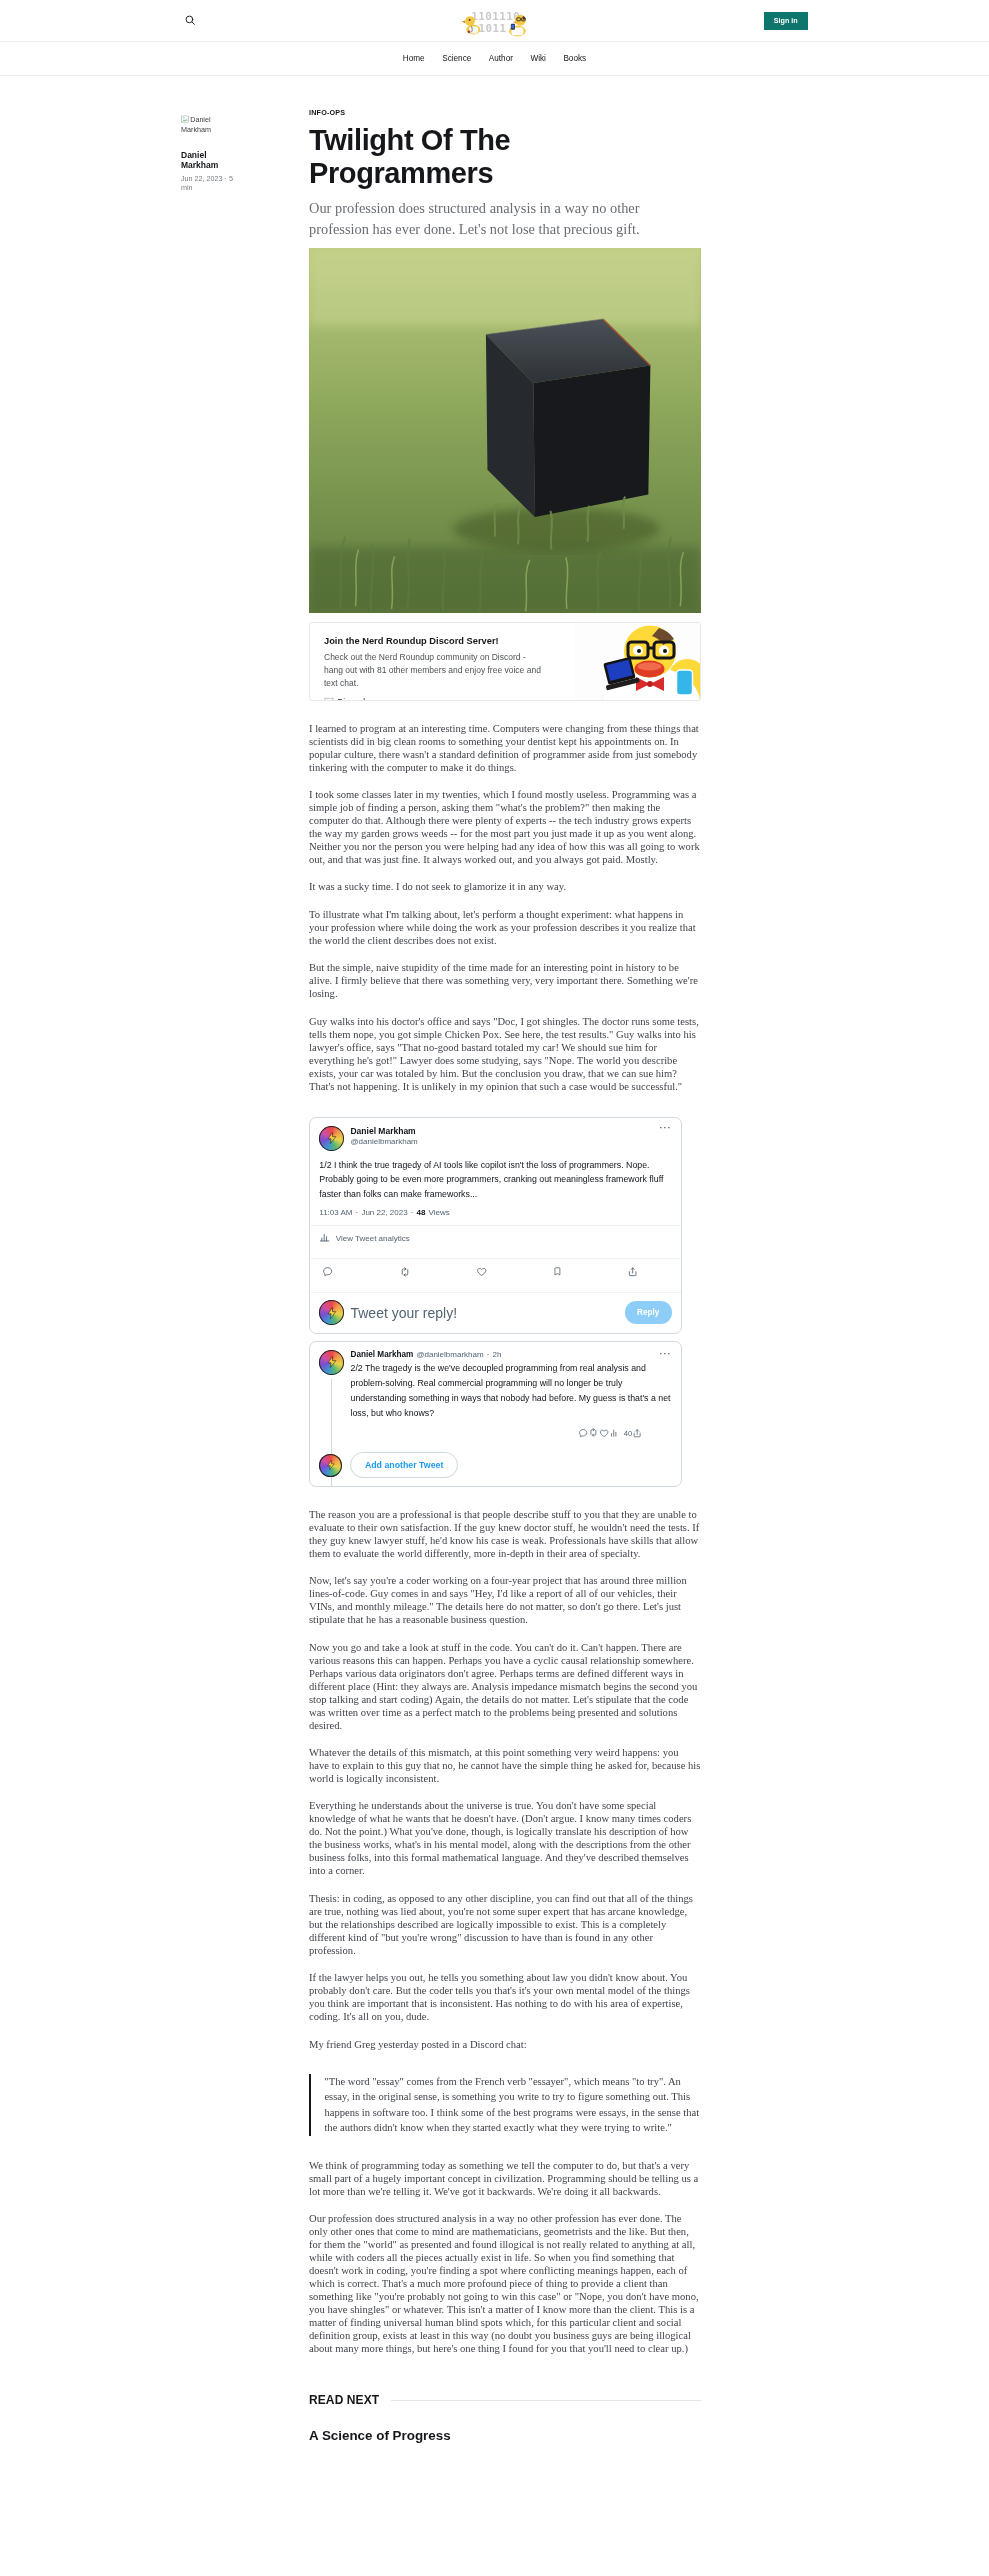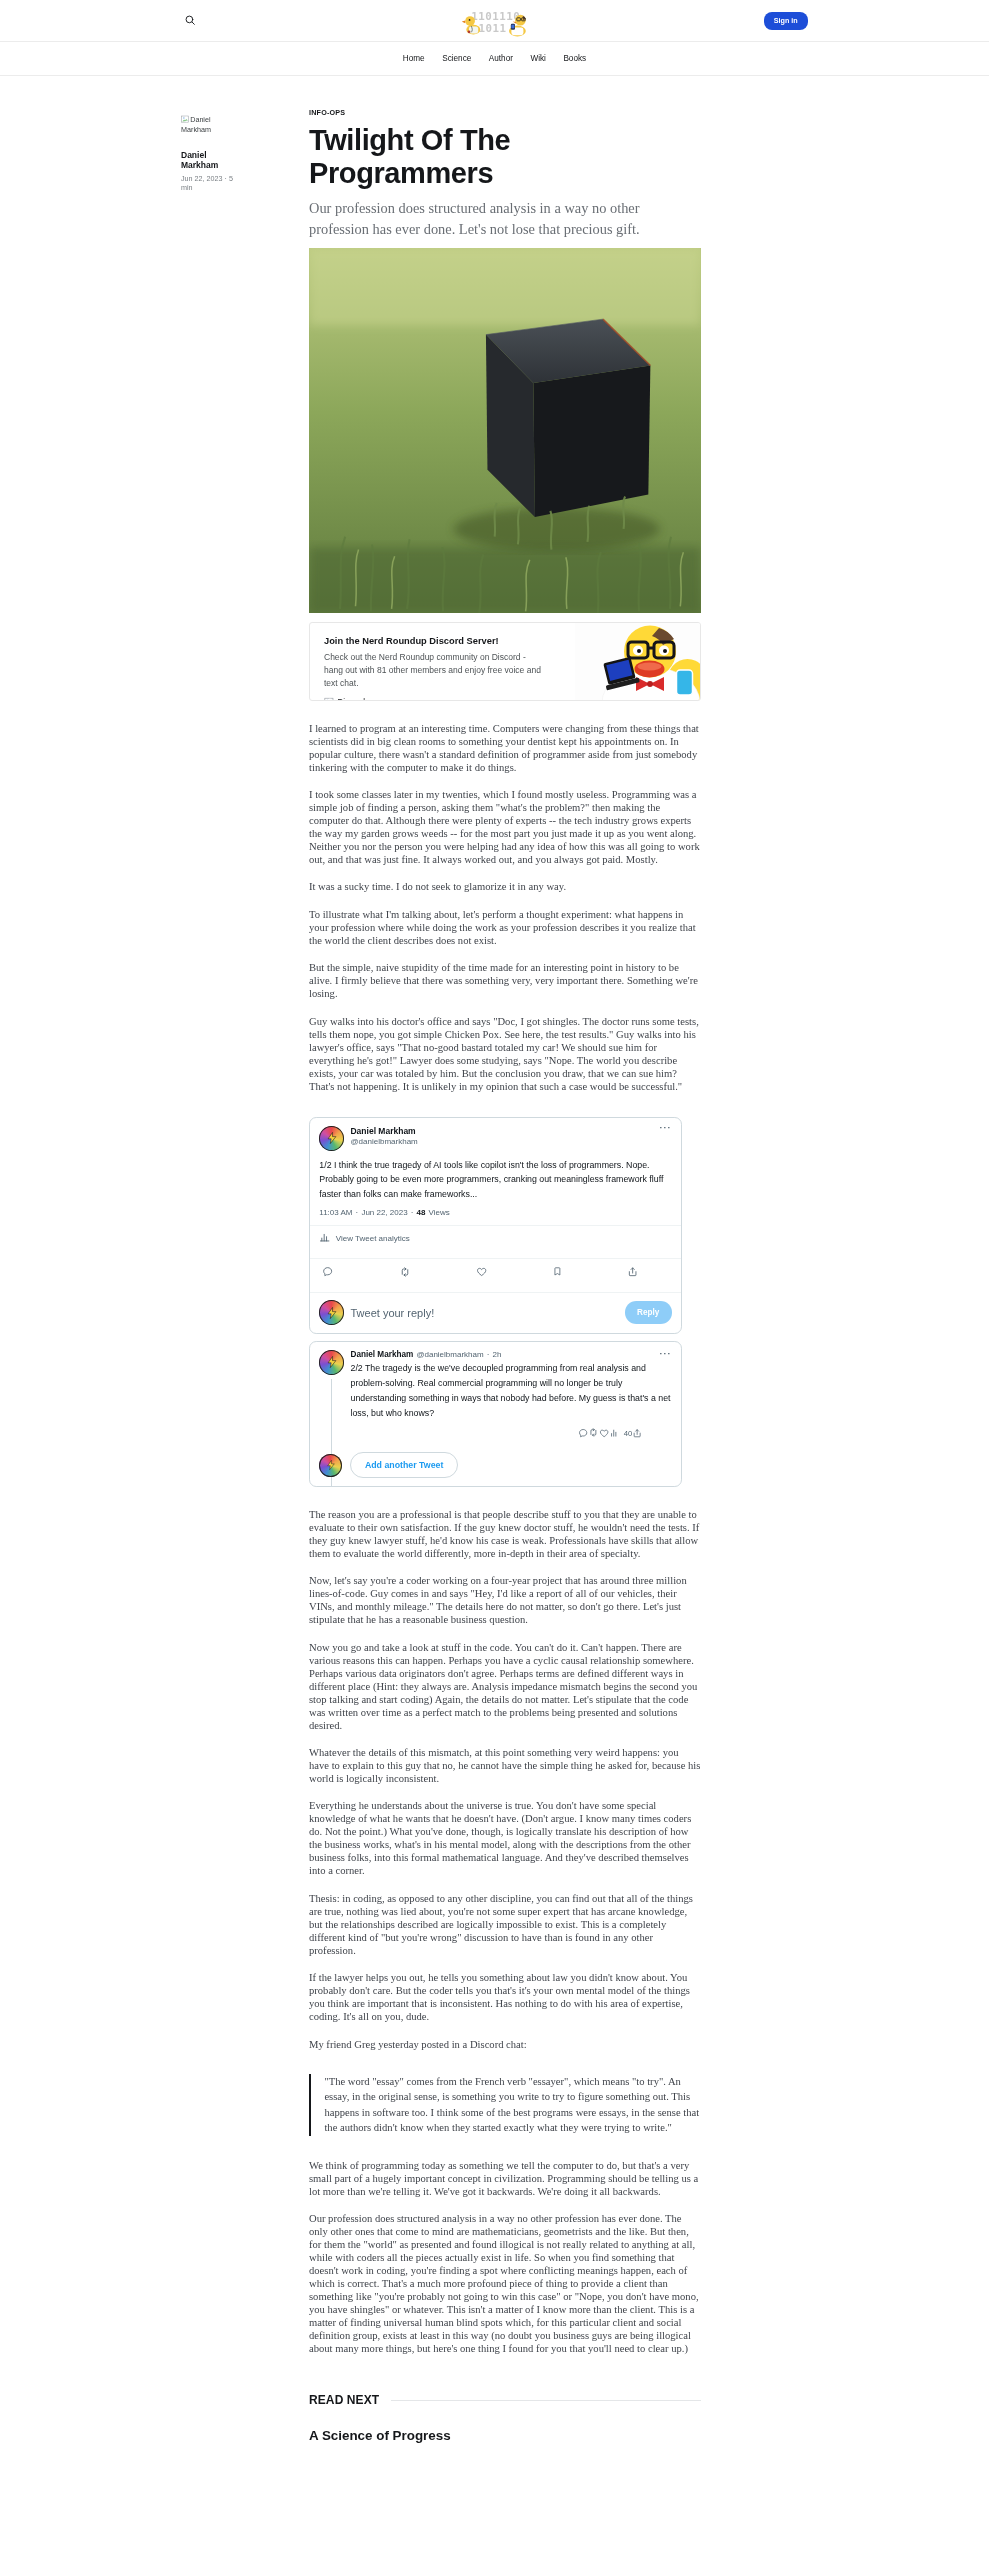--- a/index.html
+++ b/index.html
@@ -3,21 +3,21 @@
 <meta charset="utf-8">
 <style>
   *{margin:0;padding:0;box-sizing:border-box}
   html,body{background:#fff}
   body{font-family:"Liberation Sans",sans-serif;color:#15171a;width:989px}
   .page{position:relative;width:989px;height:3763px;background:#fff;overflow:hidden}
 
   
   .topbar{position:relative;height:42px;border-bottom:0.5px solid #ececec}
   .search-btn{position:absolute;left:183px;top:14.4px;width:14.4px;height:14.4px;background:none;border:none;cursor:pointer}
-  .signin-btn{position:absolute;left:764px;top:12px;height:18px;padding:0 9.8px;border:none;border-radius:8px;background:#1d4ed8;color:#fff;font:700 7.2px/18px "Liberation Sans",sans-serif;cursor:pointer}
+  .signin-btn{position:absolute;left:764px;top:12px;height:18px;padding:0 9.8px;border:none;border-radius:0;background:#0f766e;color:#fff;font:700 7.2px/18px "Liberation Sans",sans-serif;cursor:pointer}
   .logo{position:absolute;left:463px;top:10.3px;width:72px;height:31px}
   .logo .bin{position:absolute;font:700 10.8px/11.3px "DejaVu Sans Mono",monospace;color:#c9c9c9;letter-spacing:0.5px}
   .bin-top{left:8.2px;top:1px}
   .bin-bot{left:15.5px;top:12.4px}
   .logo svg{position:absolute}
   .duck-a{left:-1px;top:4.1px}
   .duck-b{left:43px;top:3.1px}
   .nav{height:34px;border-bottom:0.5px solid #ececec;display:flex;align-items:center;justify-content:center}
   .nav-inner{display:flex;gap:17.5px}
   .nav-inner a{font:500 8.2px "Liberation Sans",sans-serif;color:#15171a;text-decoration:none;cursor:pointer}
@@ -64,21 +64,21 @@
   .tw-more{margin-left:auto;color:#536471;font:700 9.3px/5.2px "Liberation Sans",sans-serif;letter-spacing:1px;cursor:pointer}
   .tw-more::before{content:"\00b7\00b7\00b7"}
   .tw-text{margin-top:7.2px;font-size:8.8px;line-height:14.4px;color:#0f1419}
   .tw-meta{margin-top:7.2px;font-size:8px;color:#536471;display:flex;align-items:center;gap:3.1px}
   .tw-meta b{color:#0f1419;font-weight:700}
   .tw-div{border-top:0.5px solid #eff3f4;margin:7.2px -9.3px 0;height:0}
   .tw-analytics{display:flex;align-items:center;gap:5.2px;height:25px;font-size:8px;color:#536471;cursor:pointer}
   .tw-actions{display:flex;justify-content:space-between;align-items:center;height:26px;padding:0 33px 0 3.1px}
   .tw-actions .act{background:none;border:none;cursor:pointer;display:flex;align-items:center;gap:4.1px;color:#536471;font-size:7.7px}
   .tw-reply{display:flex;align-items:center;gap:6.2px;padding:7.2px 0 8.2px}
-  .tw-reply .ph{font-size:11px;color:#536471;flex:1;cursor:text}
+  .tw-reply .ph{font-size:14px;color:#536471;flex:1;cursor:text}
   .reply-btn{height:23px;padding:0 12.4px;border:none;border-radius:11.3px;background:#8ecdf8;color:#fff;font:700 8.2px "Liberation Sans",sans-serif;cursor:pointer}
   .t2-row{display:flex}
   .t2-col{margin-left:6.2px;flex:1}
   .t2-head{display:flex;align-items:center;gap:3.1px;font-size:8.2px}
   .t2-head .nm{font-weight:700;color:#0f1419}
   .t2-head .hd,.t2-head .dot2,.t2-head .ago{color:#536471;font-size:8px}
   .t2-text{margin-top:2.1px;font-size:8.8px;line-height:15px;color:#0f1419}
   .t2-actions{display:flex;justify-content:flex-end;align-items:center;height:23px;padding:0 29px 0 0;margin-top:1px}
   .thread-line{position:absolute;left:21px;top:37px;width:1px;height:107px;background:#cfd9de}
   .tw-add{display:flex;align-items:center;gap:8.2px;margin-top:7.2px;position:relative}

